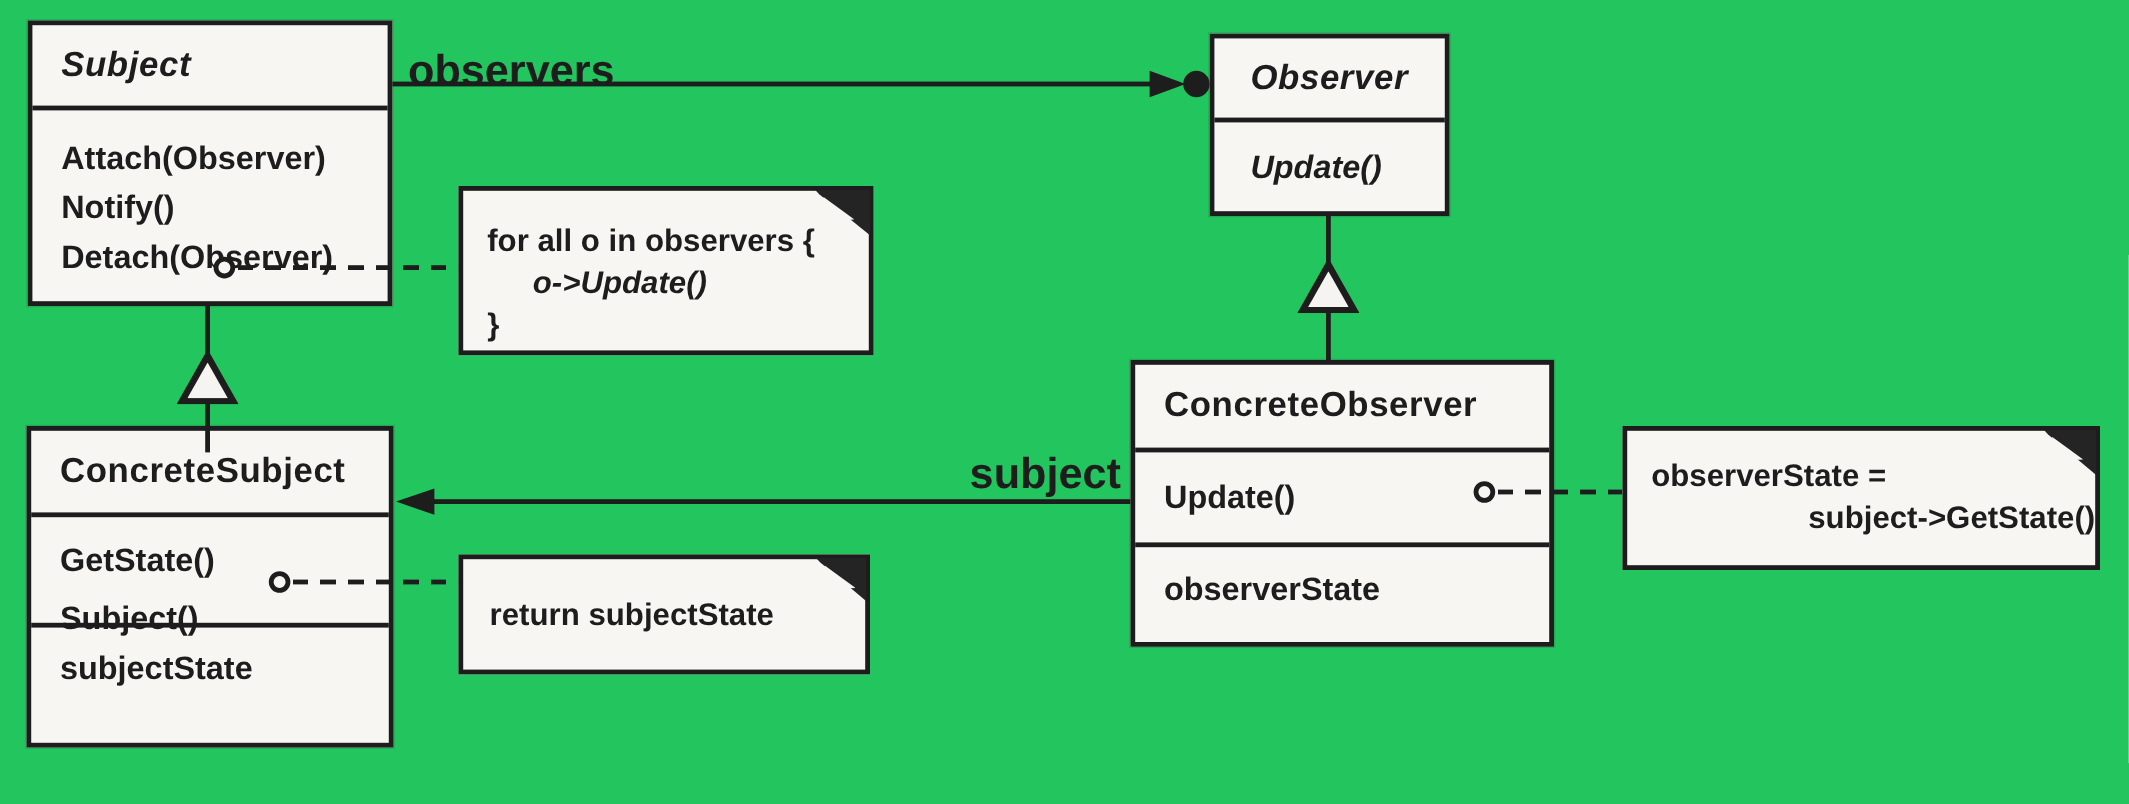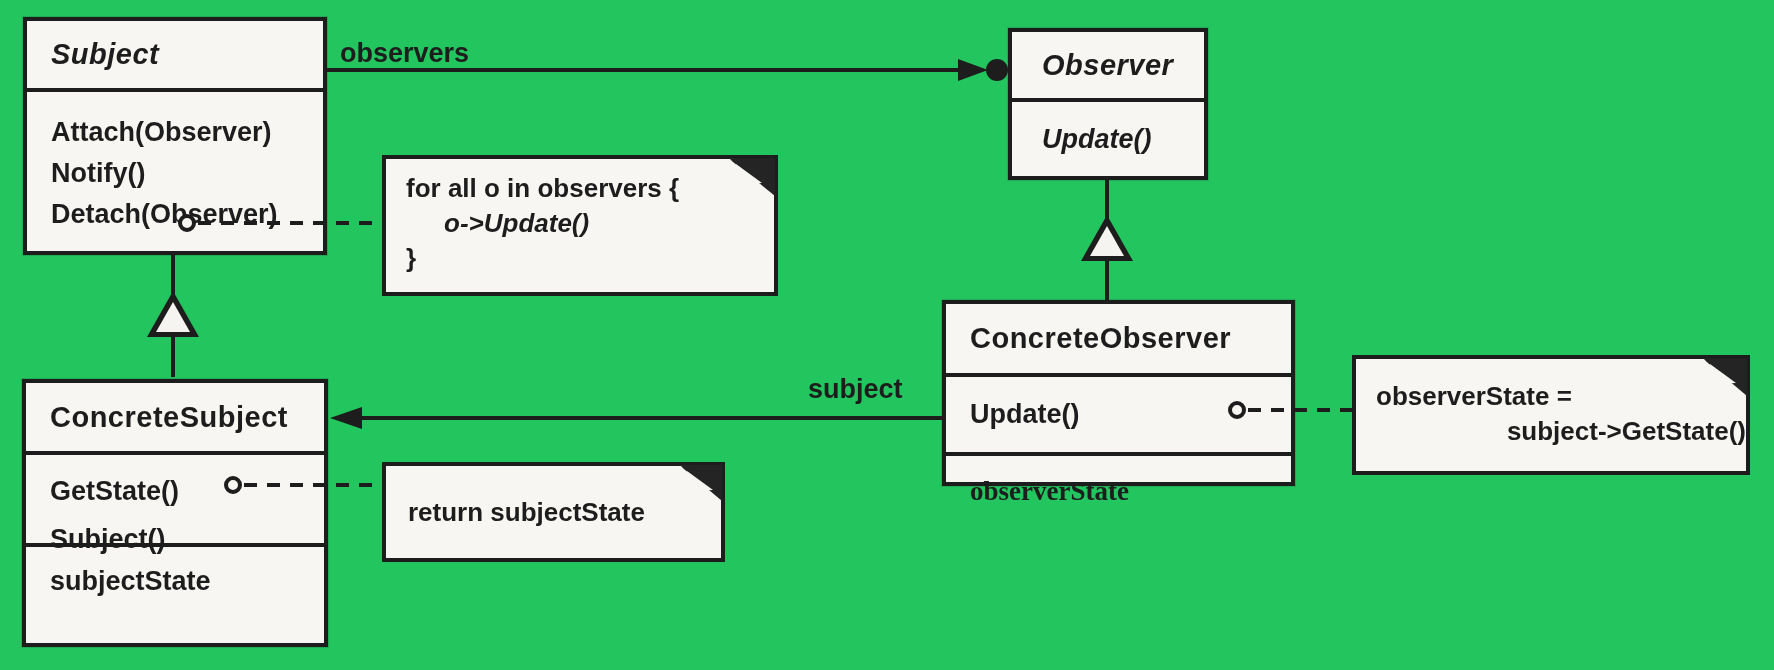--- a/index.html
+++ b/index.html
@@ -58,21 +58,21 @@
     border-right:32px solid #1d1d1d;
   }
   .ball{position:absolute;width:22px;height:22px;border-radius:50%;background:#1d1d1d;}
   .tri-up{position:absolute;width:52px;height:46px;}
   .tri-up .t-outer{position:absolute;inset:0;background:#1d1d1d;clip-path:polygon(50% 0,0 100%,100% 100%);}
   .tri-up .t-inner{position:absolute;left:9px;right:9px;top:11px;bottom:5px;background:#f5f4f0;clip-path:polygon(50% 0,0 100%,100% 100%);}
   .ring{
     position:absolute;width:18px;height:18px;box-sizing:border-box;
     border:4px solid #1d1d1d;border-radius:50%;background:#f7f6f2;
   }
-  .assoc-label{position:absolute;font-size:27px;font-weight:bold;white-space:nowrap;}
+  .assoc-label{position:absolute;font-size:36px;font-weight:bold;white-space:nowrap;}
 </style>
 </head>
 <body>
 
 <div class="canvas">
 
   <div class="uml-class" style="left:23px;top:17px;width:304px;height:238px;">
     <div class="uml-title abstract" style="height:71px;">Subject</div>
     <div class="uml-sec" style="padding-top:20px;">
       <div class="m-line">Attach(Observer)</div>
@@ -81,37 +81,37 @@
     </div>
   </div>
 
   <div class="uml-class" style="left:1008px;top:28px;width:200px;height:152px;">
     <div class="uml-title abstract" style="height:70px;padding-left:30px;">Observer</div>
     <div class="uml-sec" style="height:74px;display:flex;align-items:center;padding-left:30px;">
       <div class="m-line abstract">Update()</div>
     </div>
   </div>
 
-  <div class="uml-class" style="left:22px;top:379px;width:306px;height:268px;">
+  <div class="uml-class" style="left:22px;top:355px;width:306px;height:268px;">
     <div class="uml-title" style="height:72px;">ConcreteSubject</div>
     <div class="uml-sec" style="height:88px;padding-top:12px;">
       <div class="m-line" style="line-height:48px;">GetState()</div>
       <div class="m-line" style="line-height:48px;">Subject()</div>
     </div>
     <div class="uml-sec divide" style="height:72px;display:flex;align-items:center;">
       <div class="m-line">subjectState</div>
     </div>
   </div>
 
-  <div class="uml-class" style="left:942px;top:300px;width:353px;height:186px;">
+  <div class="uml-class" style="left:942px;top:300px;width:353px;height:239px;">
     <div class="uml-title" style="height:73px;">ConcreteObserver</div>
     <div class="uml-sec" style="height:75px;display:flex;align-items:center;">
       <div class="m-line">Update()</div>
     </div>
-    <div class="uml-sec divide" style="height:75px;display:flex;align-items:center;font-family:Liberation Serif, serif;">
+    <div class="uml-sec divide" style="height:75px;display:flex;align-items:center;">
       <div class="m-line">observerState</div>
     </div>
   </div>
 
   <div class="assoc-label" style="left:340px;top:38px;">observers</div>
   <div class="hline" style="left:327px;top:68px;width:638px;"></div>
   <div class="arrow-right" style="left:958px;top:59px;"></div>
   <div class="ball" style="left:986px;top:59px;"></div>
 
   <div class="assoc-label" style="left:808px;top:374px;">subject</div>
@@ -134,21 +134,21 @@
 
   <div class="ring" style="left:178px;top:214px;"></div>
   <div class="dash-h" style="left:198px;top:221px;width:184px;"></div>
 
   <div class="ring" style="left:224px;top:476px;"></div>
   <div class="dash-h" style="left:244px;top:483px;width:138px;"></div>
 
   <div class="ring" style="left:1228px;top:401px;"></div>
   <div class="dash-h" style="left:1248px;top:408px;width:104px;"></div>
 
-  <div class="note" style="left:382px;top:155px;width:396px;height:141px;padding:12px 16px 0 20px;">
+  <div class="note" style="left:382px;top:155px;width:346px;height:141px;padding:24px 16px 0 20px;">
     <div class="dogear">
         <div class="fold-dark"></div>
         <div class="fold-light"></div>
       </div>
     <div class="n-line">for all o in observers {</div>
     <div class="n-line" style="padding-left:38px;font-style:italic;">o-&gt;Update()</div>
     <div class="n-line">}</div>
   </div>
 
   <div class="note" style="left:382px;top:462px;width:343px;height:100px;display:flex;align-items:center;padding-left:22px;">

